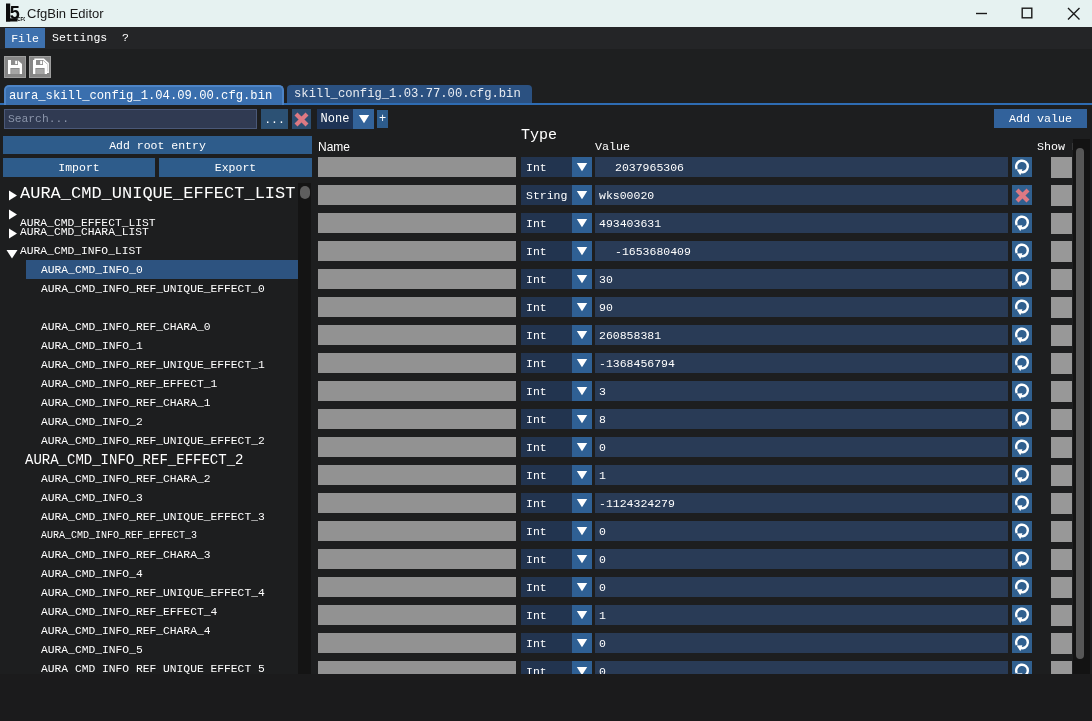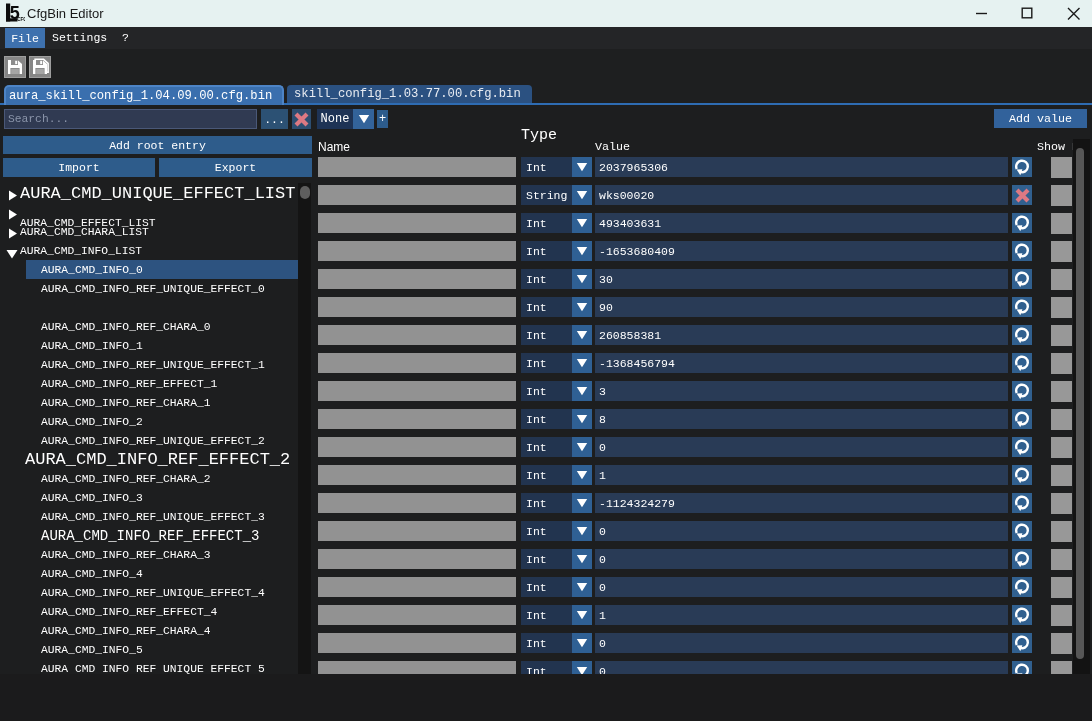--- a/index.html
+++ b/index.html
@@ -97,46 +97,46 @@
     <div class="abs" style="left:26px;top:155px;width:272px;height:19px;background:#2d5380"></div>
     <div class="abs" style="left:41px;top:155px;height:19px;display:flex;align-items:center;color:#fff;font-size:11.3px;white-space:pre">AURA_CMD_INFO_0</div>
     <div class="abs" style="left:41px;top:174px;height:19px;display:flex;align-items:center;color:#fff;font-size:11.3px;white-space:pre">AURA_CMD_INFO_REF_UNIQUE_EFFECT_0</div>
     <div class="abs" style="left:41px;top:212px;height:19px;display:flex;align-items:center;color:#fff;font-size:11.3px;white-space:pre">AURA_CMD_INFO_REF_CHARA_0</div>
     <div class="abs" style="left:41px;top:231px;height:19px;display:flex;align-items:center;color:#fff;font-size:11.3px;white-space:pre">AURA_CMD_INFO_1</div>
     <div class="abs" style="left:41px;top:250px;height:19px;display:flex;align-items:center;color:#fff;font-size:11.3px;white-space:pre">AURA_CMD_INFO_REF_UNIQUE_EFFECT_1</div>
     <div class="abs" style="left:41px;top:269px;height:19px;display:flex;align-items:center;color:#fff;font-size:11.3px;white-space:pre">AURA_CMD_INFO_REF_EFFECT_1</div>
     <div class="abs" style="left:41px;top:288px;height:19px;display:flex;align-items:center;color:#fff;font-size:11.3px;white-space:pre">AURA_CMD_INFO_REF_CHARA_1</div>
     <div class="abs" style="left:41px;top:307px;height:19px;display:flex;align-items:center;color:#fff;font-size:11.3px;white-space:pre">AURA_CMD_INFO_2</div>
     <div class="abs" style="left:41px;top:326px;height:19px;display:flex;align-items:center;color:#fff;font-size:11.3px;white-space:pre">AURA_CMD_INFO_REF_UNIQUE_EFFECT_2</div>
-    <div class="abs" style="left:25px;top:345px;height:19px;display:flex;align-items:center;color:#fff;font-size:17px;white-space:pre">AURA_CMD_INFO_REF_EFFECT_2</div>
+    <div class="abs" style="left:25px;top:345px;height:19px;display:flex;align-items:center;color:#fff;font-size:14px;white-space:pre">AURA_CMD_INFO_REF_EFFECT_2</div>
     <div class="abs" style="left:41px;top:364px;height:19px;display:flex;align-items:center;color:#fff;font-size:11.3px;white-space:pre">AURA_CMD_INFO_REF_CHARA_2</div>
     <div class="abs" style="left:41px;top:383px;height:19px;display:flex;align-items:center;color:#fff;font-size:11.3px;white-space:pre">AURA_CMD_INFO_3</div>
     <div class="abs" style="left:41px;top:402px;height:19px;display:flex;align-items:center;color:#fff;font-size:11.3px;white-space:pre">AURA_CMD_INFO_REF_UNIQUE_EFFECT_3</div>
-    <div class="abs" style="left:41px;top:421px;height:19px;display:flex;align-items:center;color:#fff;font-size:14px;white-space:pre">AURA_CMD_INFO_REF_EFFECT_3</div>
+    <div class="abs" style="left:41px;top:421px;height:19px;display:flex;align-items:center;color:#fff;font-size:10px;white-space:pre">AURA_CMD_INFO_REF_EFFECT_3</div>
     <div class="abs" style="left:41px;top:440px;height:19px;display:flex;align-items:center;color:#fff;font-size:11.3px;white-space:pre">AURA_CMD_INFO_REF_CHARA_3</div>
     <div class="abs" style="left:41px;top:459px;height:19px;display:flex;align-items:center;color:#fff;font-size:11.3px;white-space:pre">AURA_CMD_INFO_4</div>
     <div class="abs" style="left:41px;top:478px;height:19px;display:flex;align-items:center;color:#fff;font-size:11.3px;white-space:pre">AURA_CMD_INFO_REF_UNIQUE_EFFECT_4</div>
     <div class="abs" style="left:41px;top:497px;height:19px;display:flex;align-items:center;color:#fff;font-size:11.3px;white-space:pre">AURA_CMD_INFO_REF_EFFECT_4</div>
     <div class="abs" style="left:41px;top:516px;height:19px;display:flex;align-items:center;color:#fff;font-size:11.3px;white-space:pre">AURA_CMD_INFO_REF_CHARA_4</div>
     <div class="abs" style="left:41px;top:535px;height:19px;display:flex;align-items:center;color:#fff;font-size:11.3px;white-space:pre">AURA_CMD_INFO_5</div>
     <div class="abs" style="left:41px;top:554px;height:19px;display:flex;align-items:center;color:#fff;font-size:11.3px;white-space:pre">AURA CMD INFO REF UNIQUE EFFECT 5</div>
     <div class="abs" style="left:298px;top:78px;width:13px;height:491px;background:#141414"></div>
     <div class="abs" style="left:300px;top:81px;width:10px;height:13px;background:#5e5e5e;border-radius:5px"></div>
     <div class="abs sans" style="left:318px;top:35px;font-size:12px;color:#fff">Name</div>
     <div class="abs" style="left:521px;top:22px;font-size:15px;color:#fff">Type</div>
     <div class="abs" style="left:595px;top:35px;font-size:11.7px;color:#fff">Value</div>
     <div class="abs" style="left:1037px;top:35px;font-size:11.7px;color:#fff">Show Na</div>
     <div class="abs" style="left:318px;top:52px;width:198px;height:20px;background:#929292"></div>
     <div class="abs" style="left:521px;top:52px;width:51px;height:20px;background:#22344f;color:#fff;font-size:11.5px;display:flex;align-items:center;padding-left:5px">Int</div>
     <div class="abs" style="left:572px;top:52px;width:20px;height:20px;background:#2f6094;display:flex;align-items:center;justify-content:center">
       <svg width="12" height="10" viewBox="0 0 12 10">
         <path d="M0.8 1 L11.2 1 L6 9.2 Z" fill="#fff"></path>
       </svg>
     </div>
-    <div class="abs" style="left:595px;top:52px;width:413px;height:20px;background:#293b56;color:#fff;font-size:11.5px;display:flex;align-items:center;padding-left:4px">2037965306</div>
+    <div class="abs" style="left:595px;top:52px;width:413px;height:20px;background:#293b56;color:#fff;font-size:11.5px;display:flex;align-items:center;padding-left:20px">2037965306</div>
     <div class="abs" style="left:1012px;top:52px;width:20px;height:20px;background:#31608f;display:flex;align-items:center;justify-content:center">
       <svg width="20" height="20" viewBox="0 0 20 20">
         <path d="M 4.74 11.95 A 5.8 5.8 0 1 1 8.02 14.95" stroke="#fff" stroke-width="2.4" fill="none"></path>
         <path d="M 4.62 12.55 L 10.42 12.15 L 8.32 18.15 Z" fill="#fff"></path>
       </svg>
     </div>
     <div class="abs" style="left:1051px;top:52px;width:21px;height:21px;background:#989898"></div>
     <div class="abs" style="left:318px;top:80px;width:198px;height:20px;background:#929292"></div>
     <div class="abs" style="left:521px;top:80px;width:51px;height:20px;background:#22344f;color:#fff;font-size:11.5px;display:flex;align-items:center;padding-left:5px">String</div>
     <div class="abs" style="left:572px;top:80px;width:20px;height:20px;background:#2f6094;display:flex;align-items:center;justify-content:center">
@@ -166,21 +166,21 @@
       </svg>
     </div>
     <div class="abs" style="left:1051px;top:108px;width:21px;height:21px;background:#989898"></div>
     <div class="abs" style="left:318px;top:136px;width:198px;height:20px;background:#929292"></div>
     <div class="abs" style="left:521px;top:136px;width:51px;height:20px;background:#22344f;color:#fff;font-size:11.5px;display:flex;align-items:center;padding-left:5px">Int</div>
     <div class="abs" style="left:572px;top:136px;width:20px;height:20px;background:#2f6094;display:flex;align-items:center;justify-content:center">
       <svg width="12" height="10" viewBox="0 0 12 10">
         <path d="M0.8 1 L11.2 1 L6 9.2 Z" fill="#fff"></path>
       </svg>
     </div>
-    <div class="abs" style="left:595px;top:136px;width:413px;height:20px;background:#293b56;color:#fff;font-size:11.5px;display:flex;align-items:center;padding-left:4px">-1653680409</div>
+    <div class="abs" style="left:595px;top:136px;width:413px;height:20px;background:#293b56;color:#fff;font-size:11.5px;display:flex;align-items:center;padding-left:20px">-1653680409</div>
     <div class="abs" style="left:1012px;top:136px;width:20px;height:20px;background:#31608f;display:flex;align-items:center;justify-content:center">
       <svg width="20" height="20" viewBox="0 0 20 20">
         <path d="M 4.74 11.95 A 5.8 5.8 0 1 1 8.02 14.95" stroke="#fff" stroke-width="2.4" fill="none"></path>
         <path d="M 4.62 12.55 L 10.42 12.15 L 8.32 18.15 Z" fill="#fff"></path>
       </svg>
     </div>
     <div class="abs" style="left:1051px;top:136px;width:21px;height:21px;background:#989898"></div>
     <div class="abs" style="left:318px;top:164px;width:198px;height:20px;background:#929292"></div>
     <div class="abs" style="left:521px;top:164px;width:51px;height:20px;background:#22344f;color:#fff;font-size:11.5px;display:flex;align-items:center;padding-left:5px">Int</div>
     <div class="abs" style="left:572px;top:164px;width:20px;height:20px;background:#2f6094;display:flex;align-items:center;justify-content:center">

